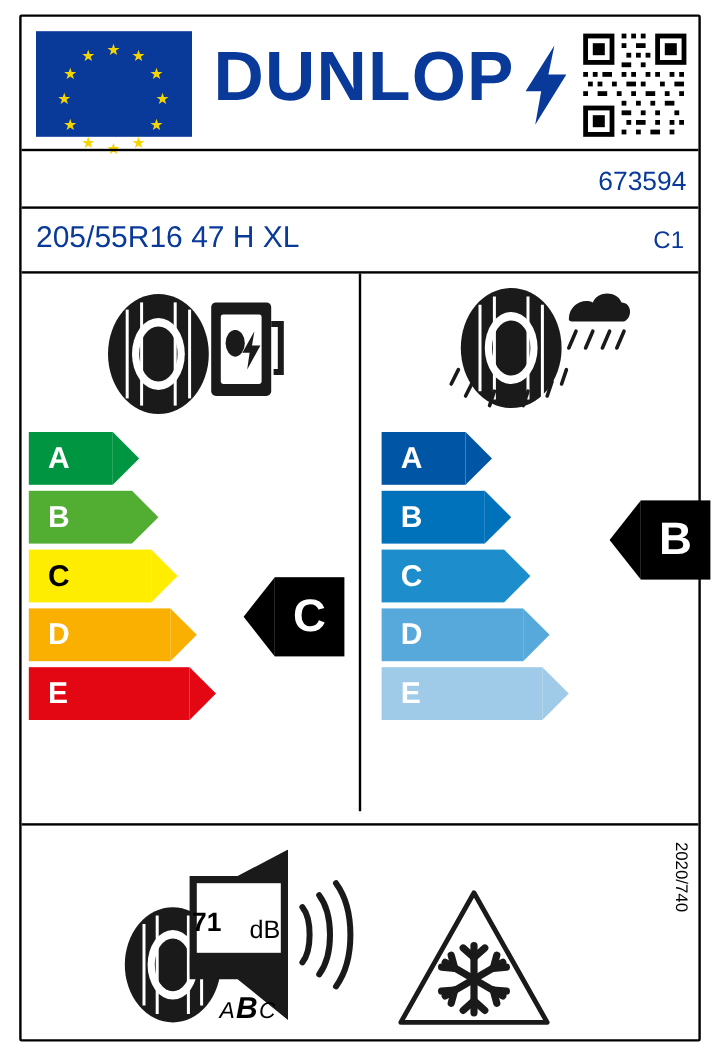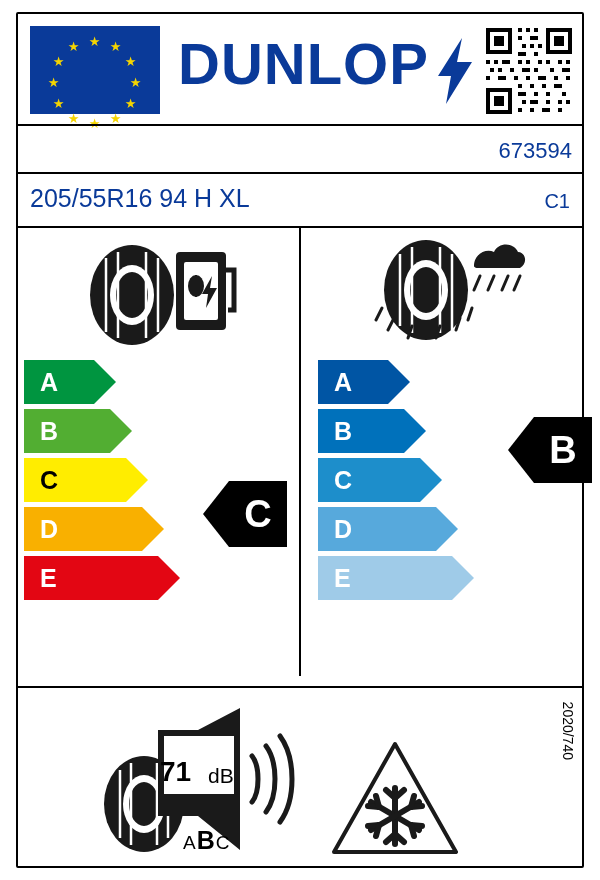--- a/index.html
+++ b/index.html
@@ -167,35 +167,36 @@
 
   
   .hr-bottom {
     position: absolute;
     left: 18px; top: 686px;
     width: 564px; height: 2px;
     background: #000;
   }
   .db-value {
     position: absolute;
-    font-size: 28px;
+    font-size: 22px;
     font-weight: bold;
     color: #000;
   }
   .db-unit {
     position: absolute;
     font-size: 21px;
     color: #000;
   }
   .noise-classes {
     position: absolute;
     left: 183px; top: 826px;
     font-size: 19px;
     color: #000;
     letter-spacing: 1px;
+    font-style: italic;
   }
   .noise-classes b { font-size: 25px; }
 
   .reg-number {
     position: absolute;
     right: 24px; top: 760px;
     font-size: 14px;
     color: #000;
     transform: rotate(90deg);
     transform-origin: right top;
@@ -291,21 +292,21 @@
         <rect x="46" y="82" width="4" height="4"></rect>
         <rect x="58" y="82" width="8" height="4"></rect>
       <rect x="74" y="82" width="4" height="4"></rect>
     </g>
   </svg>
 
   <div class="hr" style="left:18px;top:124px;width:564px;"></div>
   <div class="code">673594</div>
 
   <div class="hr" style="left:18px;top:172px;width:564px;"></div>
-  <div class="tyre-size">205/55R16 94 H XL</div>
+  <div class="tyre-size">205/55R16 47 H XL</div>
   <div class="class-c1">C1</div>
 
   <div class="hr" style="left:18px;top:226px;width:564px;"></div>
 
   <div class="vdiv"></div>
 
   <svg class="pictogram" style="left:80px;top:240px;width:160px;height:105px;" viewBox="0 0 160 105">
     <g>
       <ellipse cx="52" cy="55" rx="42" ry="50" fill="#1a1a1a"></ellipse>
       <ellipse cx="52" cy="55" rx="22" ry="30" fill="#fff"></ellipse>

